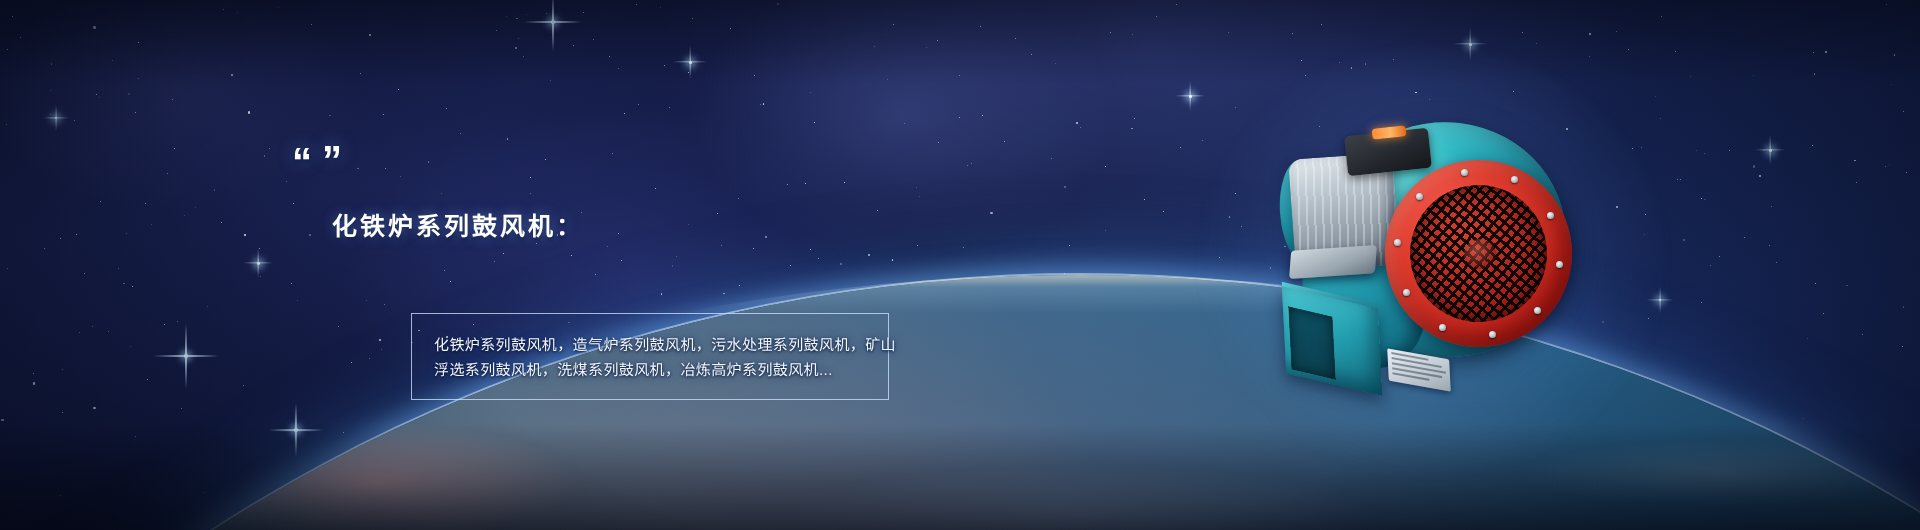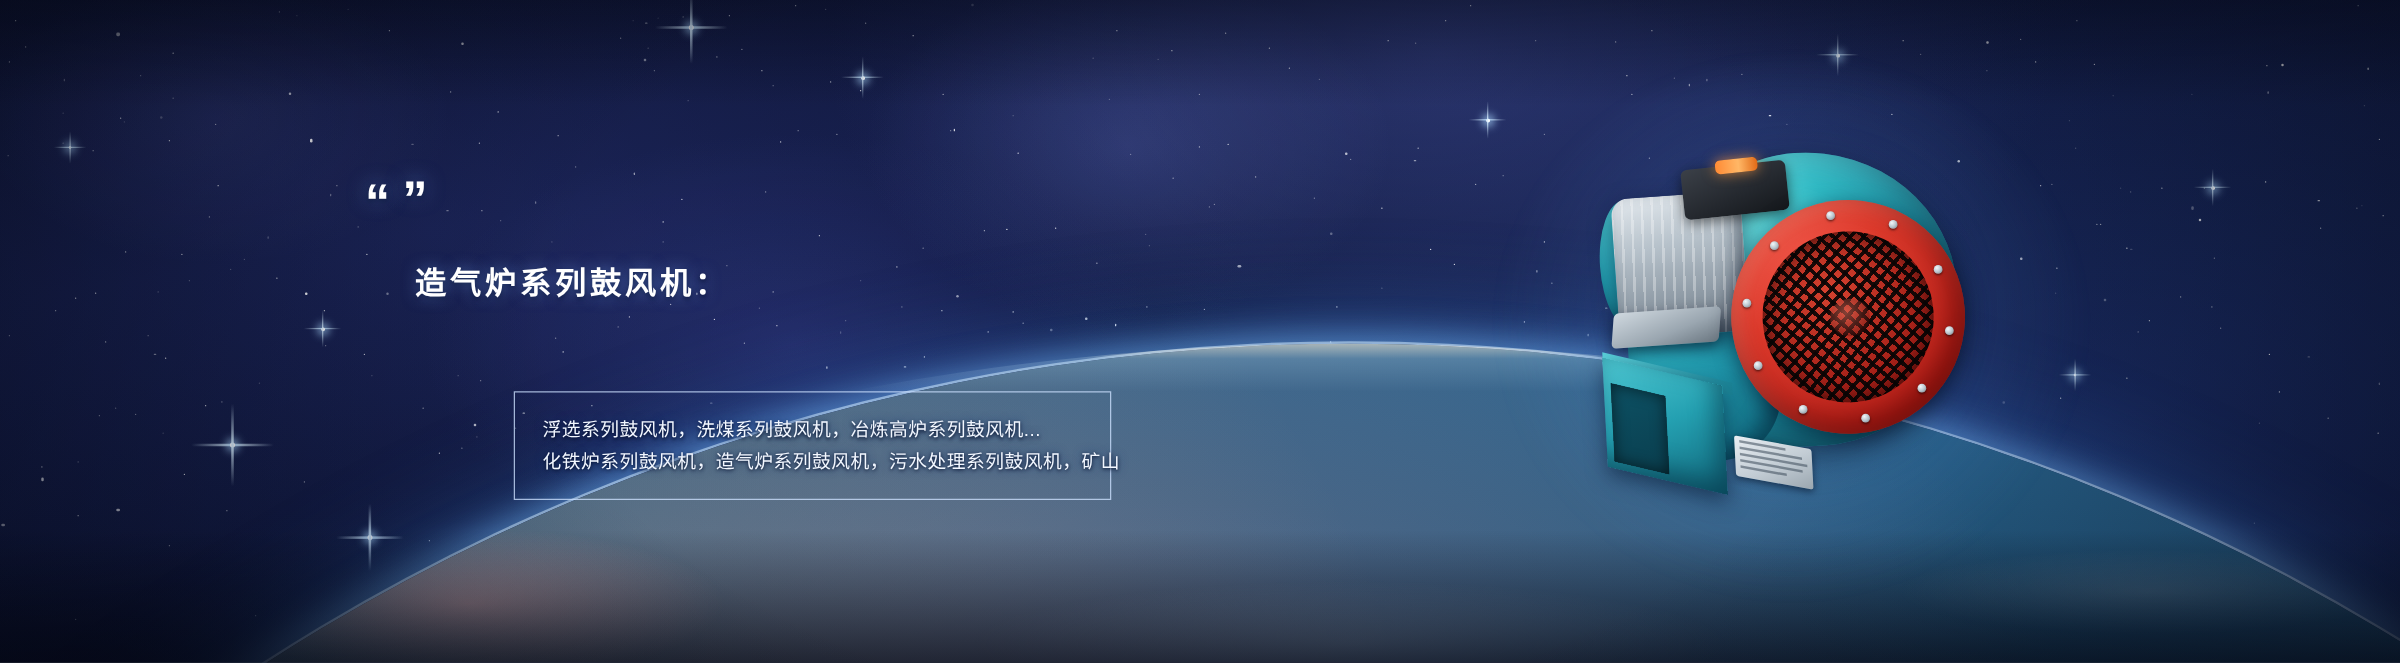--- a/index.html
+++ b/index.html
@@ -668,26 +668,26 @@
     </div>
   </div>
 
   <div class="vignette"></div>
 
   <div class="copy">
     <div class="headline">
       <span class="q open">“</span>
       <span class="q close">”</span>
     </div>
-    <div class="subhead">造气炉系列鼓风机：</div>
+    <div class="subhead">化铁炉系列鼓风机：</div>
   </div>
 
   <div class="textbox">
+    <div class="ln">化铁炉系列鼓风机，造气炉系列鼓风机，污水处理系列鼓风机，矿山</div>
     <div class="ln">浮选系列鼓风机，洗煤系列鼓风机，冶炼高炉系列鼓风机...</div>
-    <div class="ln">化铁炉系列鼓风机，造气炉系列鼓风机，污水处理系列鼓风机，矿山</div>
   </div>
 
   <div class="blower">
     <div class="blower-halo"></div>
 
     <div class="bl volute"></div>
     <div class="bl volute-tail"></div>
 
     <div class="bl motor-cap"></div>
     <div class="bl motor"></div>

